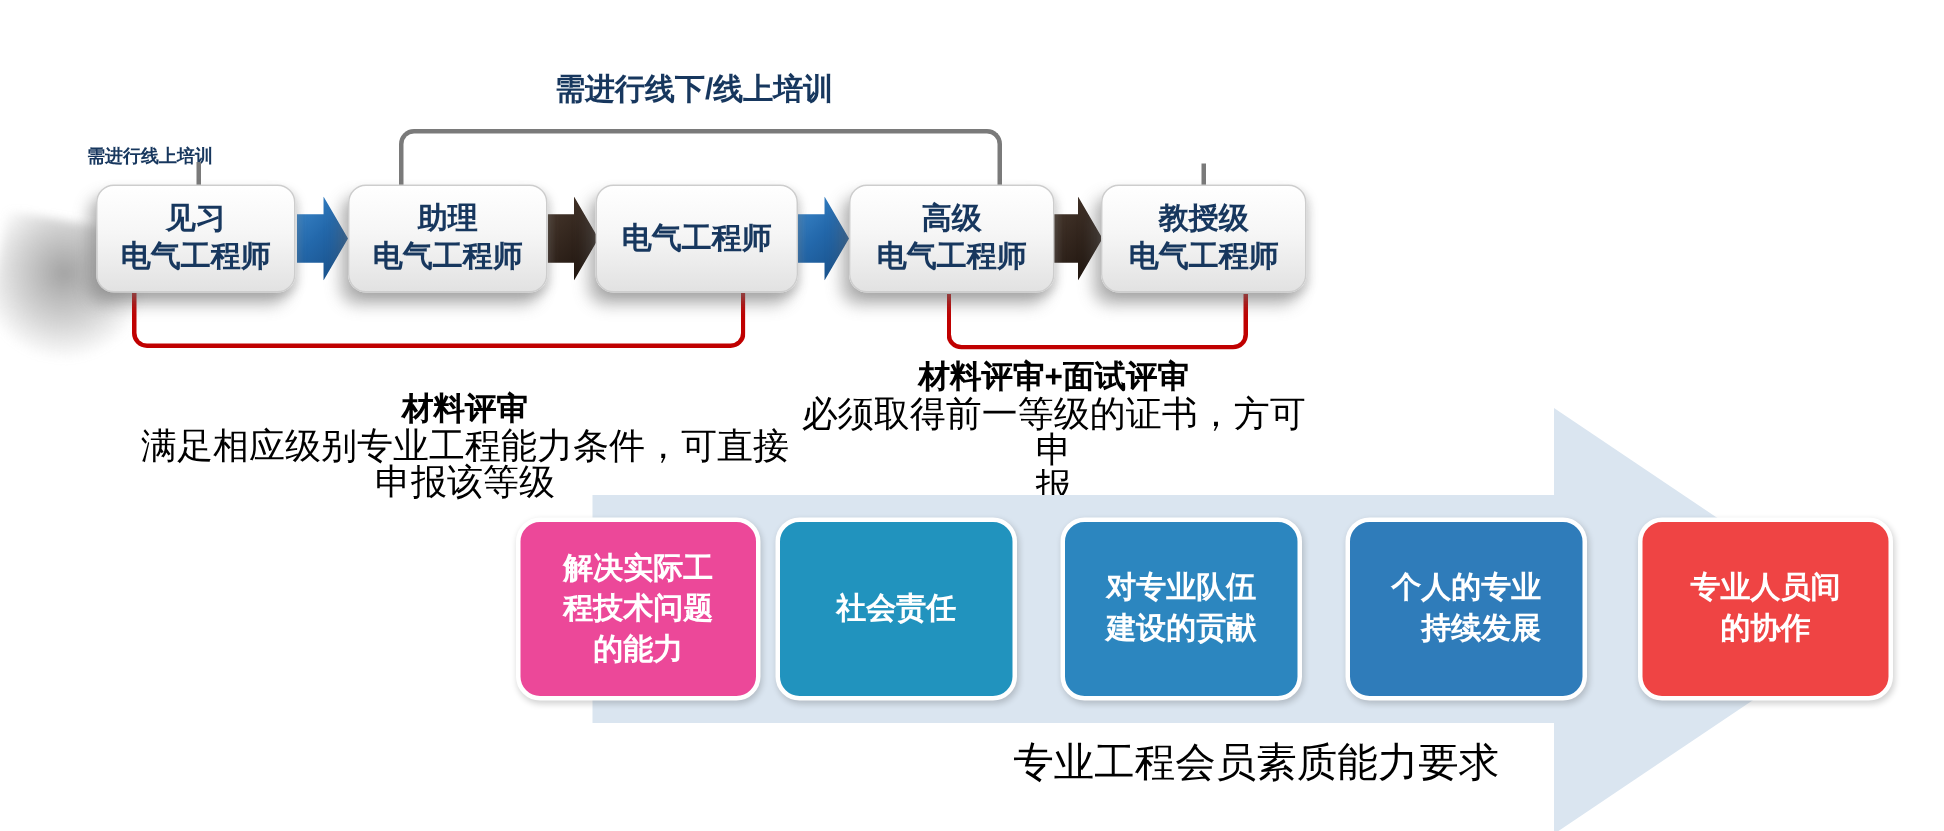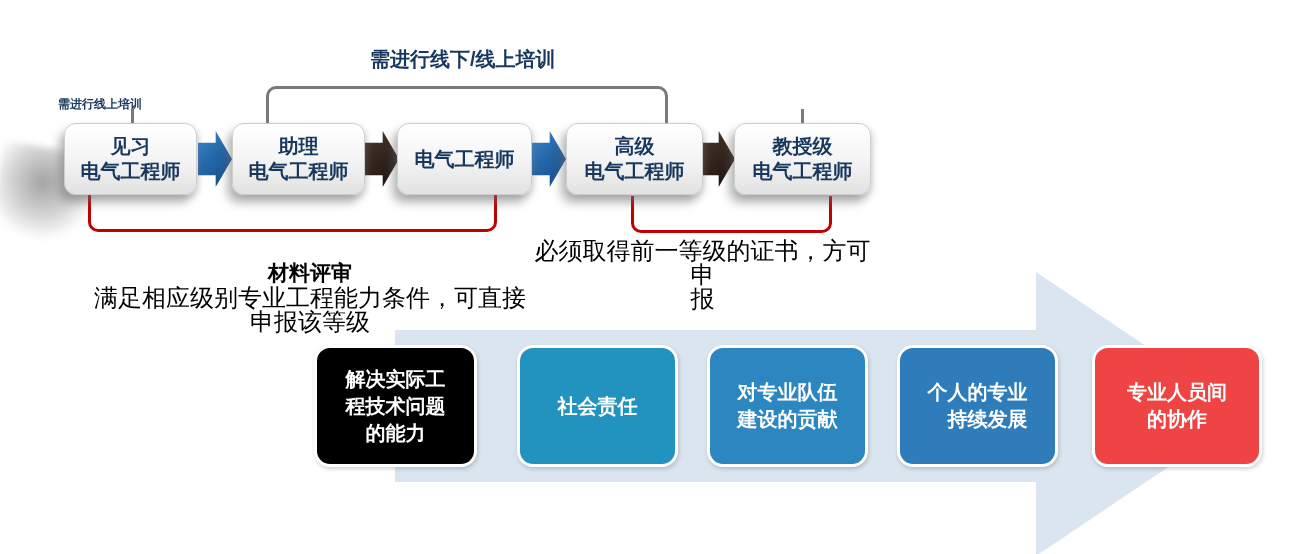--- a/index.html
+++ b/index.html
@@ -78,32 +78,34 @@
 
   <div class="red-bracket" style="left:88px;top:195px;width:409px;height:37px;"></div>
   <div class="red-bracket" style="left:631px;top:196px;width:201px;height:37px;"></div>
 
   <div class="note" style="left:75px;top:236px;width:470px;margin-top:24px;">
     <div class="note-title">材料评审</div>
     <div class="note-body">满足相应级别专业工程能力条件，可直接
 申报该等级</div>
   </div>
   <div class="note" style="left:530px;top:239px;width:345px;">
+    <div class="note-title">材料评审+面试评审</div>
     <div class="note-body">必须取得前一等级的证书，方可申
 报</div>
   </div>
 
   <div class="big-arrow-shaft" style="background-color: rgb(218, 229, 240);"></div>
   <div class="big-arrow-head" style="background-color: rgb(218, 229, 240);"></div>
 
-  <div class="req-box" style="left: 314px; width: 163px; background-color: #000000;">解决实际工
+  <div class="req-box" style="left: 344px; width: 163px; background-color: #ec4899;">解决实际工
 程技术问题
 的能力</div>
   <div class="req-box" style="left: 517px; width: 161px; background-color: rgb(33, 147, 190);">社会责任</div>
   <div class="req-box" style="left: 707px; width: 161px; background-color: rgb(44, 134, 191);">对专业队伍
 建设的贡献</div>
   <div class="req-box" style="left: 897px; width: 161px; background-color: rgb(47, 124, 186); text-align: right;">个人的专业
 持续发展</div>
   <div class="req-box" style="left: 1092px; width: 170px; background-color: #ef4444;">专业人员间
 的协作</div>
 
+  <div class="caption">专业工程会员素质能力要求</div>
 
 </div>
 
 </body></html>

